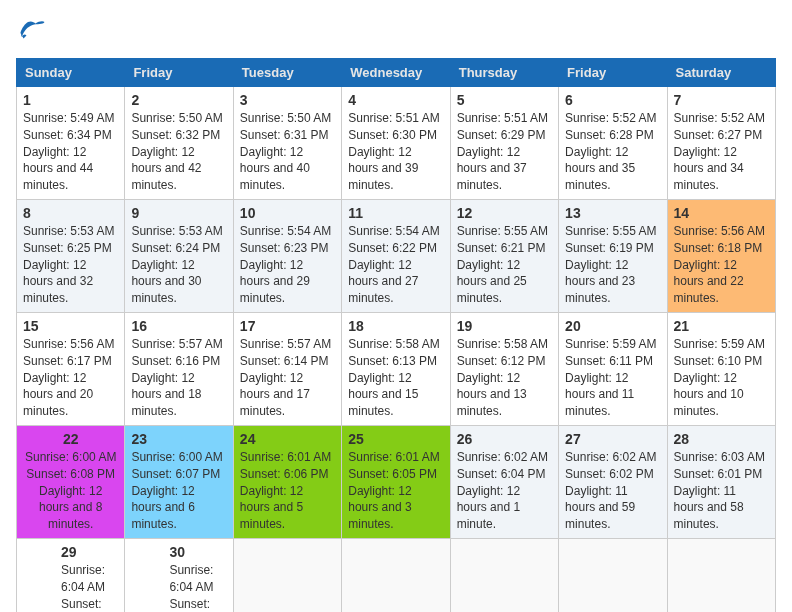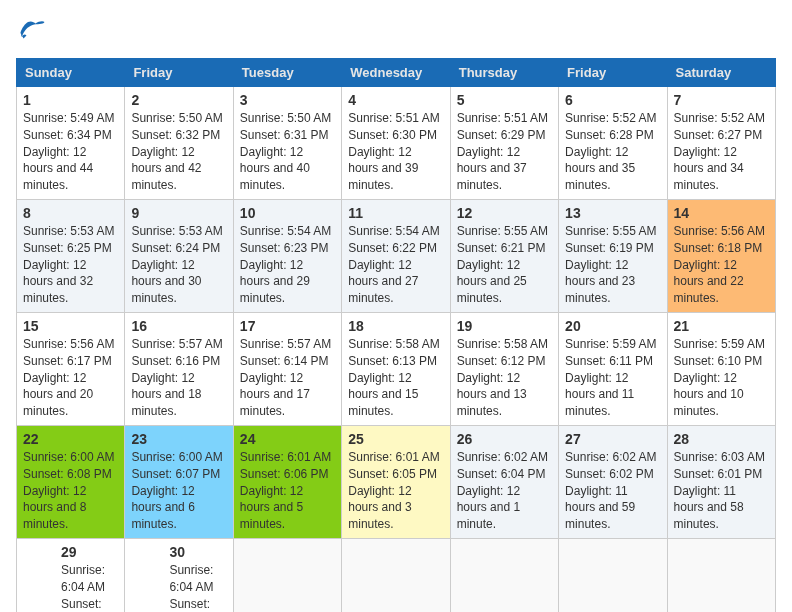--- a/index.html
+++ b/index.html
@@ -168,27 +168,27 @@
         <td><span class="day-number">18</span>
 <span class="day-info">Sunrise: 5:58 AM<br>Sunset: 6:13 PM<br>Daylight: 12 hours and 15 minutes.</span></td>
         <td><span class="day-number">19</span>
 <span class="day-info">Sunrise: 5:58 AM<br>Sunset: 6:12 PM<br>Daylight: 12 hours and 13 minutes.</span></td>
         <td><span class="day-number">20</span>
 <span class="day-info">Sunrise: 5:59 AM<br>Sunset: 6:11 PM<br>Daylight: 12 hours and 11 minutes.</span></td>
         <td><span class="day-number">21</span>
 <span class="day-info">Sunrise: 5:59 AM<br>Sunset: 6:10 PM<br>Daylight: 12 hours and 10 minutes.</span></td>
       </tr>
       <tr>
-        <td style="background: #84cc16;"><span class="day-number">22</span>
+        <td style="background: #d946ef; text-align: center;"><span class="day-number">22</span>
 <span class="day-info">Sunrise: 6:00 AM<br>Sunset: 6:08 PM<br>Daylight: 12 hours and 8 minutes.</span></td>
         <td style="background: #7dd3fc; margin-left: 47px;"><span class="day-number">23</span>
 <span class="day-info">Sunrise: 6:00 AM<br>Sunset: 6:07 PM<br>Daylight: 12 hours and 6 minutes.</span></td>
         <td style="background: #84cc16;"><span class="day-number">24</span>
 <span class="day-info">Sunrise: 6:01 AM<br>Sunset: 6:06 PM<br>Daylight: 12 hours and 5 minutes.</span></td>
-        <td style="background: #fef9c3;"><span class="day-number">25</span>
+        <td style="background: #84cc16;"><span class="day-number">25</span>
 <span class="day-info">Sunrise: 6:01 AM<br>Sunset: 6:05 PM<br>Daylight: 12 hours and 3 minutes.</span></td>
         <td style="background: rgb(240, 244, 248);"><span class="day-number">26</span>
 <span class="day-info">Sunrise: 6:02 AM<br>Sunset: 6:04 PM<br>Daylight: 12 hours and 1 minute.</span></td>
         <td style="background: rgb(240, 244, 248);"><span class="day-number">27</span>
 <span class="day-info">Sunrise: 6:02 AM<br>Sunset: 6:02 PM<br>Daylight: 11 hours and 59 minutes.</span></td>
         <td style="background: rgb(240, 244, 248);"><span class="day-number">28</span>
 <span class="day-info">Sunrise: 6:03 AM<br>Sunset: 6:01 PM<br>Daylight: 11 hours and 58 minutes.</span></td>
       </tr>
       <tr>
         <td><span class="day-number">29</span>

